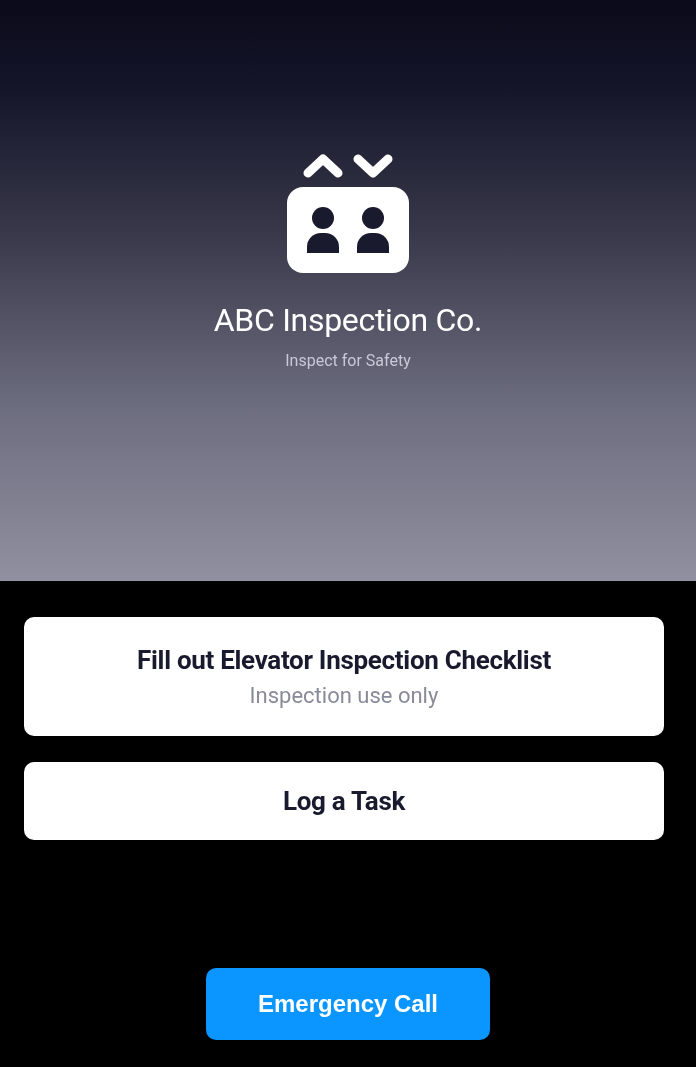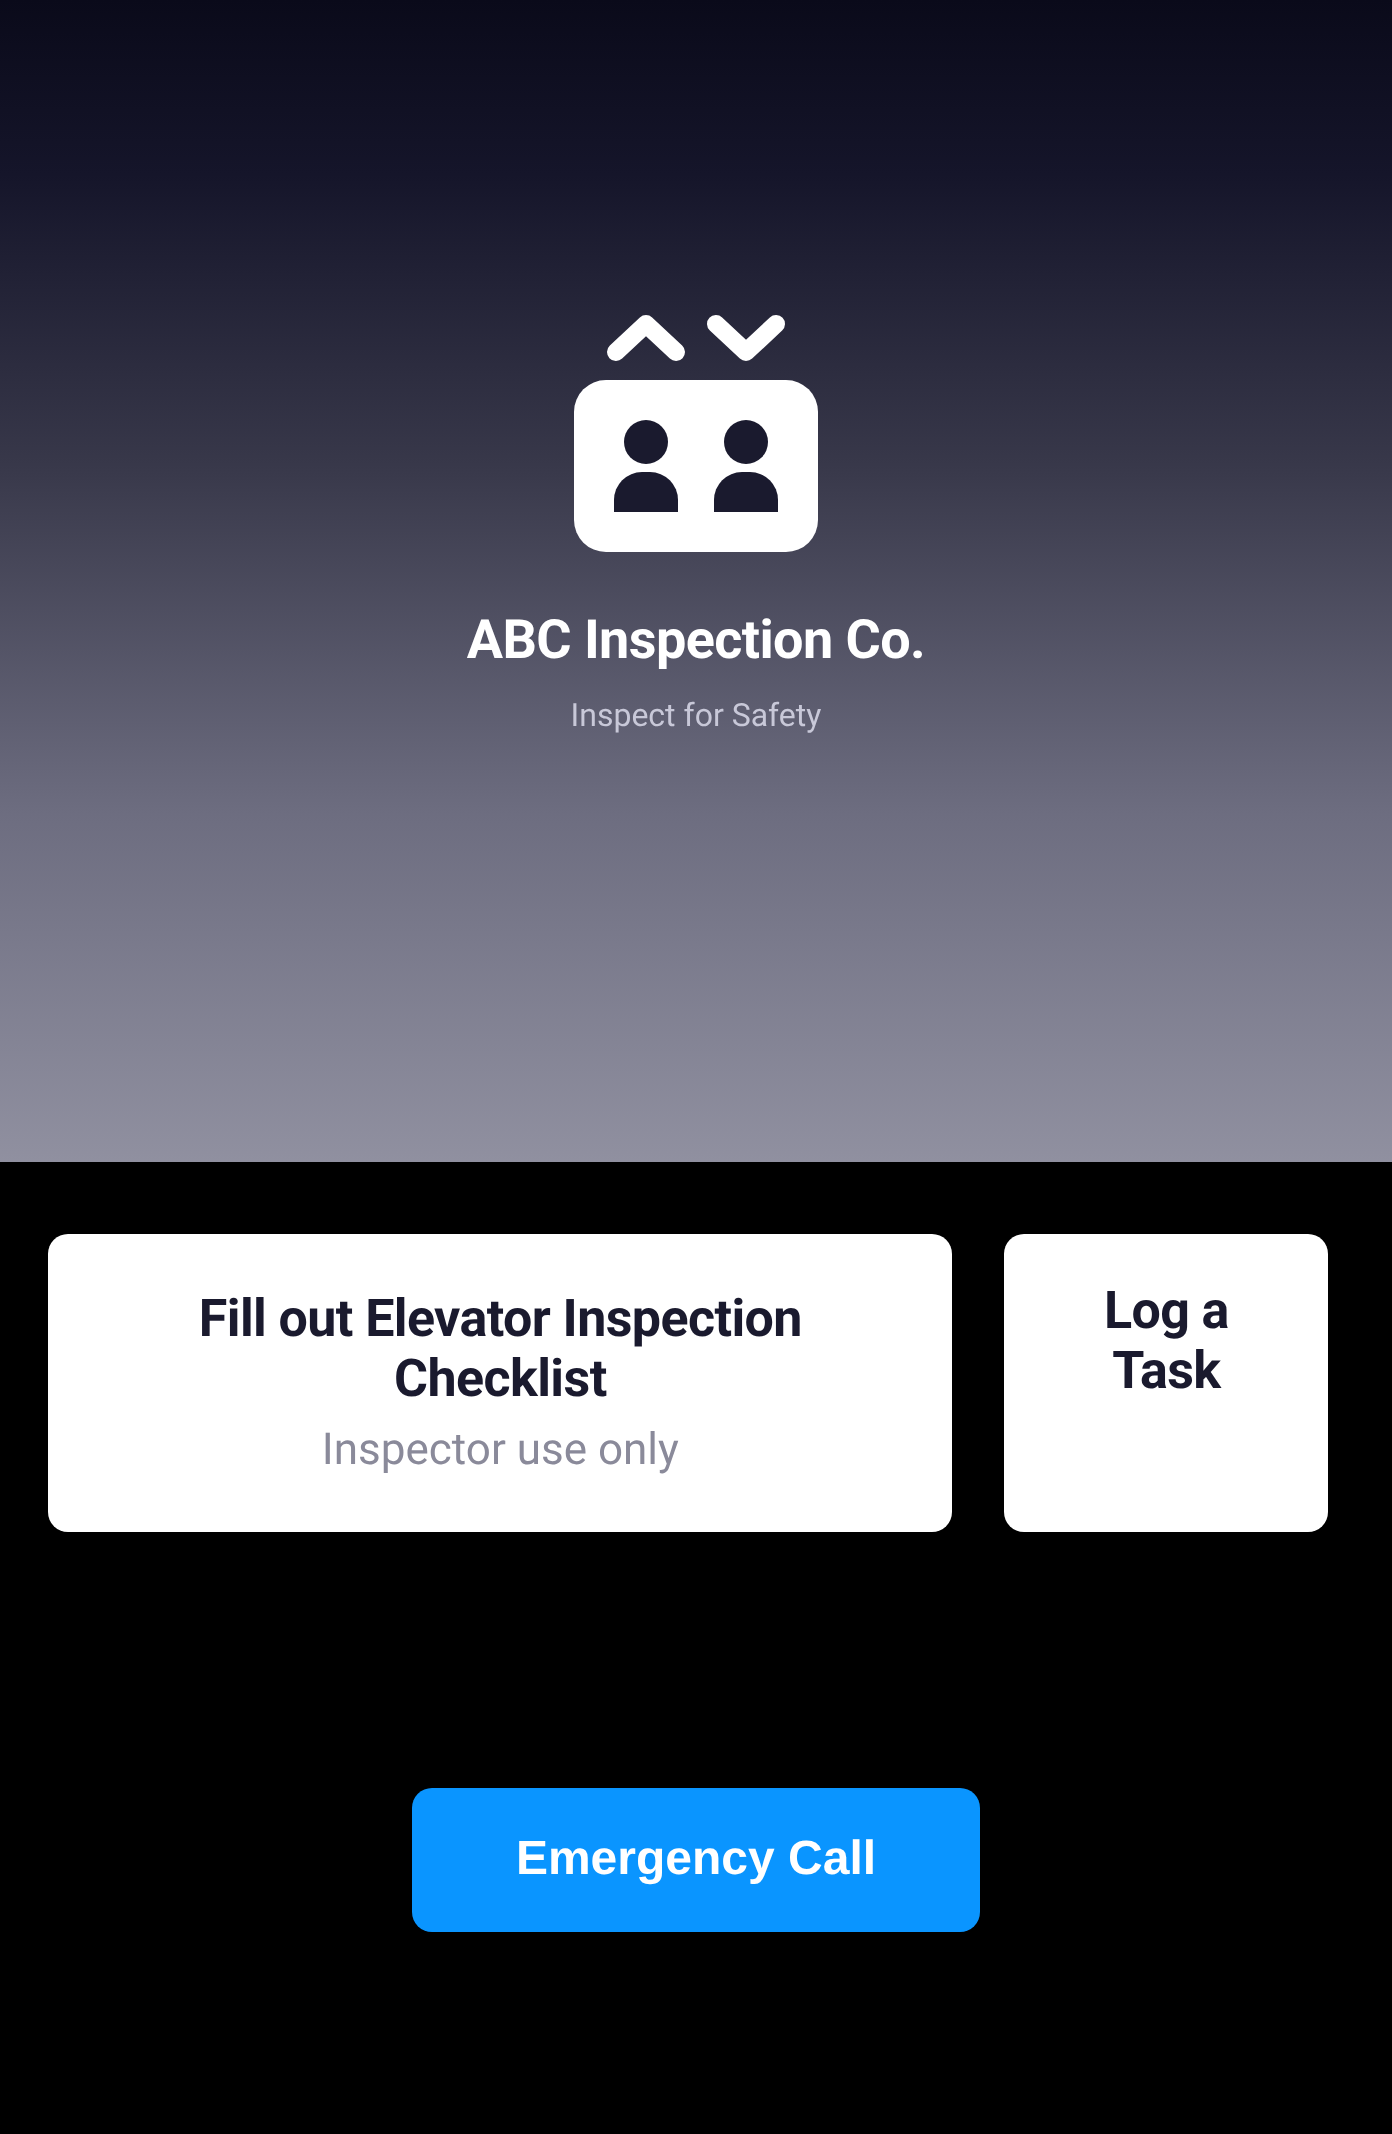--- a/index.html
+++ b/index.html
@@ -62,34 +62,34 @@
       border-radius: 50%;
     }
     .person-body {
       width: 32px;
       height: 20px;
       background: #1a1a2e;
       border-radius: 14px 14px 0 0;
     }
     .company-name {
       color: #fff;
-      font-size: 27px;
-      font-weight: 700;
+      font-size: 32px;
+      font-weight: 400;
       margin-bottom: 12px;
       letter-spacing: -0.3px;
     }
     .tagline {
       color: #c8c8d8;
       font-size: 16px;
       font-weight: 400;
     }
     .actions {
       padding: 36px 32px 0 24px;
       display: flex;
-      flex-direction: row;
+      flex-direction: column;
       gap: 26px;
     }
     .action-card {
       background: #fff;
       border-radius: 10px;
       padding: 28px 20px;
       text-align: center;
       cursor: pointer;
       box-shadow: 0 2px 4px rgba(0,0,0,0.3);
     }
@@ -148,21 +148,21 @@
       </div>
     </div>
     <div class="company-name">ABC Inspection Co.</div>
     <div class="tagline">Inspect for Safety</div>
   </div>
 </div>
 
 <div class="actions">
   <div class="action-card">
     <div class="action-title">Fill out Elevator Inspection Checklist</div>
-    <div class="action-subtitle">Inspector use only</div>
+    <div class="action-subtitle">Inspection use only</div>
   </div>
   <div class="action-card action-card-secondary">
     <div class="action-title">Log a Task</div>
   </div>
 </div>
 
 <div class="emergency-container">
   <button class="emergency-btn">Emergency Call</button>
 </div>
 

